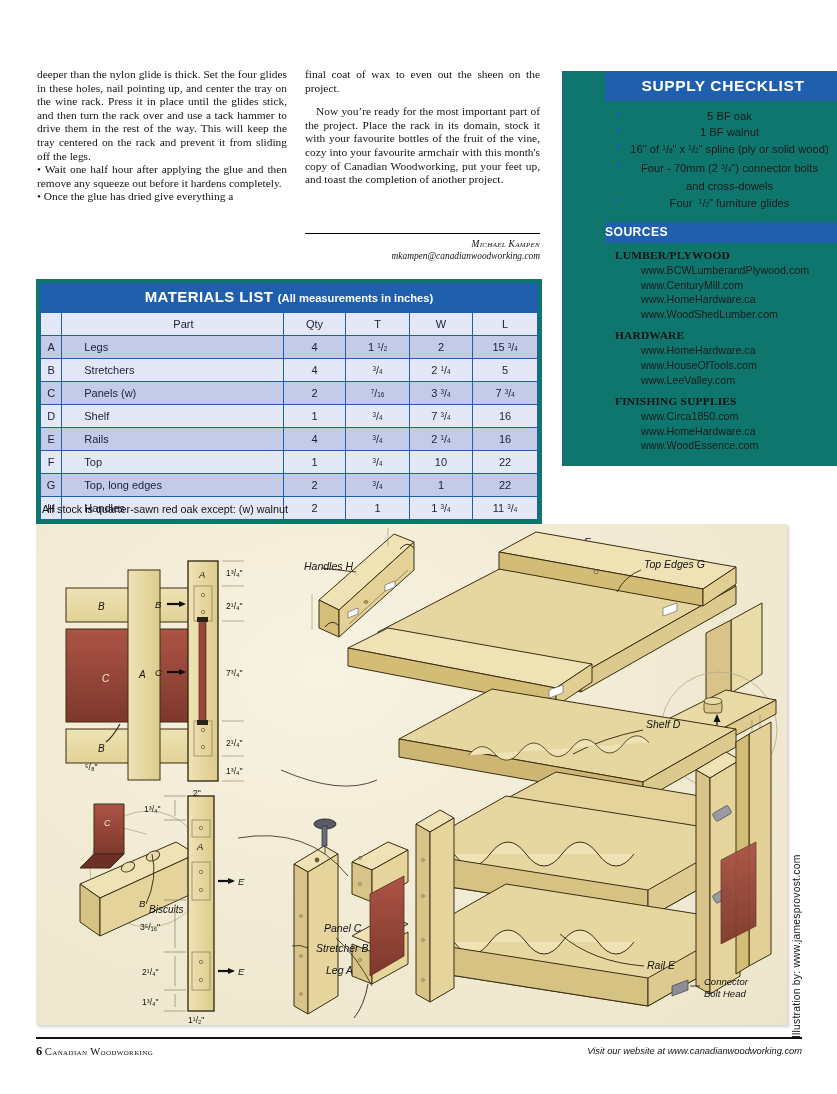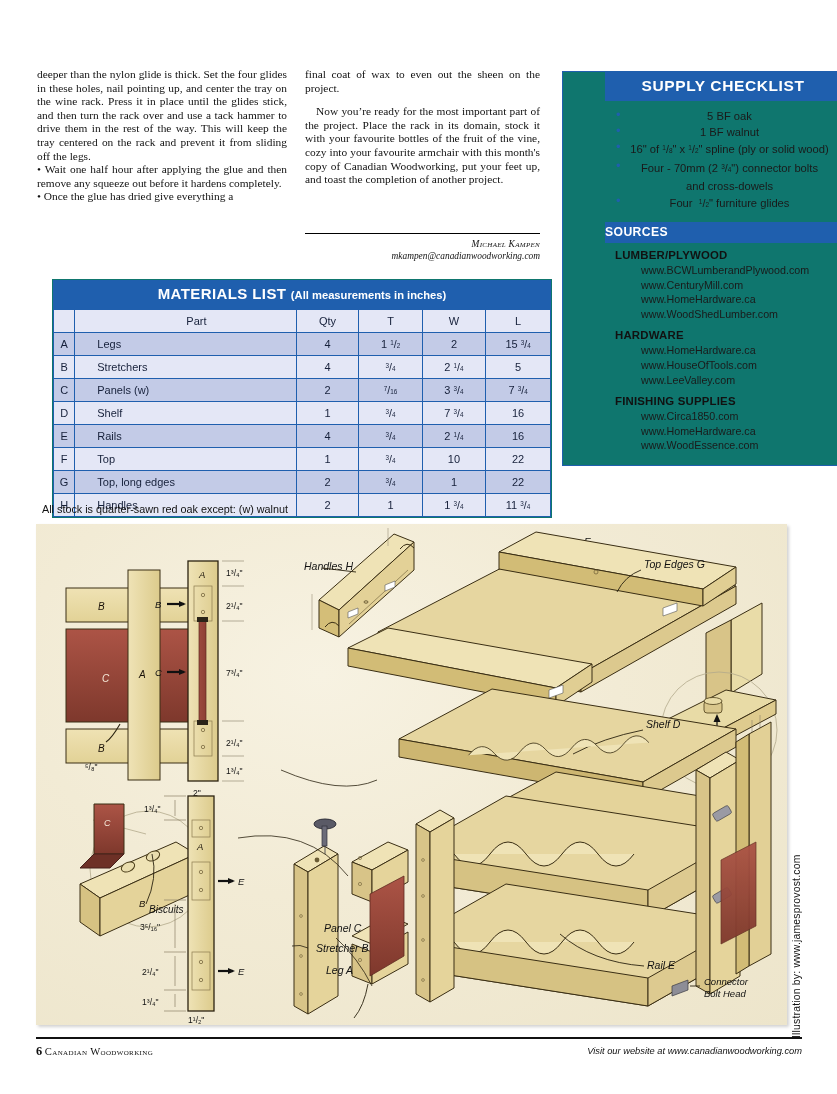--- a/index.html
+++ b/index.html
@@ -21,29 +21,29 @@
   .sb-head{background:#1F5FAE;color:#fff;text-align:center;font-family:"Liberation Sans",sans-serif;font-weight:bold;font-size:15.5px;letter-spacing:.6px;padding:5px 0 6px;}
   .sb-sub{background:#1F5FAE;color:#fff;text-align:left;font-family:"Liberation Sans",sans-serif;font-weight:bold;font-size:12.2px;letter-spacing:.4px;padding:3px 0 4px;}
   .sb-body{padding:7px 10px 9px 10px;}
   .ck{list-style:none;margin:0;padding:0;text-align:center;}
   .ck li{font-family:"Liberation Sans",sans-serif;font-size:11.2px;line-height:16.2px;color:#1a1a1a;padding-left:13px;position:relative;}
   .ck li:before{content:"\2022";color:#1F5FAE;position:absolute;left:1px;top:-1px;font-size:13px;}
   .ck li.cont:before{content:"";}
   .src-body{padding:6px 10px 10px 10px;}
   .src-group{margin-bottom:8px;}
   .src-group:last-child{margin-bottom:2px;}
-  .src-h{font-family:Liberation Sans, sans-serif;font-weight:bold;font-size:11.4px;color:#111;letter-spacing:.2px;margin-bottom:2px;}
+  .src-h{font-family:Liberation Serif, serif;font-weight:bold;font-size:11.4px;color:#111;letter-spacing:.2px;margin-bottom:2px;}
   .src-u{font-family:"Liberation Sans",sans-serif;font-size:10.7px;line-height:14.6px;color:#1a1a1a;padding-left:26px;}
   sup,sub{font-size:62%;}
   .frac{white-space:nowrap;font-size:96%;}
   .frac sup{vertical-align:.45em;font-size:60%;}
   .frac sub{vertical-align:.05em;font-size:60%;}
 
   
-  .mat{position:absolute;left:52px;top:279px;width:498px;border:1px solid #0f766e;border-collapse:collapse;}
+  .mat{position:absolute;left:36px;top:279px;width:498px;border:4px solid #0f766e;border-collapse:collapse;}
   .mat-title{background:#1F5FAE;color:#fff;text-align:center;font-family:"Liberation Sans",sans-serif;padding:5px 0 6px;}
   .mat-title b{font-size:15px;letter-spacing:.4px;}
   .mat-title span{font-size:11.2px;font-weight:bold;}
   table.grid{width:100%;border-collapse:collapse;font-family:"Liberation Sans",sans-serif;font-size:11px;color:#16203a;}
   table.grid th,table.grid td{border:1px solid #1F5FAE;padding:4px 0 4px;text-align:center;height:14px;}
   table.grid th{font-weight:normal;background:#E8EAF7;}
   table.grid td.l{text-align:left;}
   .c-key{width:24px;}
   .c-part{width:245px;}
   .c-n{width:76px;}

